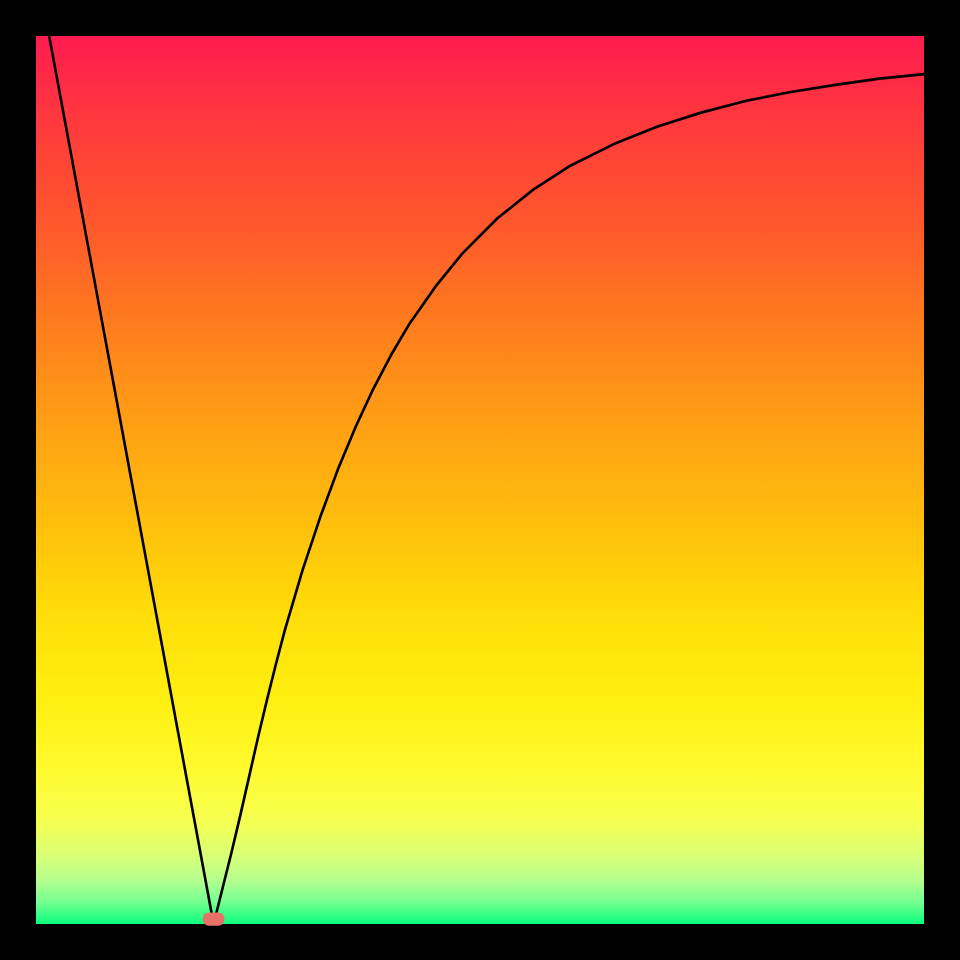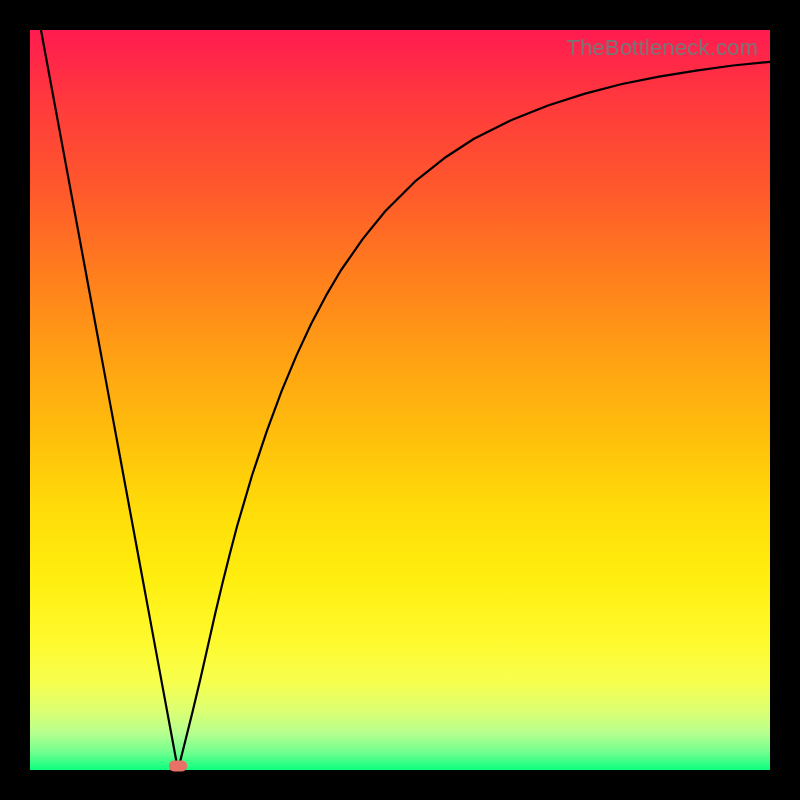--- a/index.html
+++ b/index.html
@@ -75,19 +75,18 @@
     left: 0;
     top: 0;
     transform: translate(-50%, -50%);
   }
 </style>
 </head>
 <body>
 
 <div class="chart-wrap">
   <div class="plot-area">
-    <div class="watermark">TheBottleneck.com</div>
     <svg class="curve" viewBox="0 0 740 740" preserveAspectRatio="none">
       <path id="curve-path" d="M0.00 -59.20 L7.40 -19.24 L14.80 20.72 L22.20 60.68 L29.60 100.64 L37.00 140.60 L44.40 180.56 L51.80 220.52 L59.20 260.48 L66.60 300.44 L74.00 340.40 L81.40 380.36 L88.80 420.32 L96.20 460.28 L103.60 500.24 L111.00 540.20 L118.40 580.16 L125.80 620.12 L133.20 660.08 L140.60 700.04 L148.00 740.00 L155.40 710.40 L162.80 680.80 L170.20 649.72 L177.60 617.16 L185.00 584.60 L192.40 553.52 L199.80 523.92 L207.20 495.80 L222.00 445.48 L236.80 401.08 L251.60 361.12 L266.40 325.60 L281.20 293.78 L296.00 265.66 L310.80 240.50 L333.00 208.68 L355.20 181.30 L384.80 151.70 L414.40 128.02 L444.00 108.78 L481.00 90.28 L518.00 75.48 L555.00 63.64 L592.00 54.02 L629.00 46.62 L666.00 40.70 L703.00 35.52 L740.00 31.82"></path>
     </svg>
     <div id="min-marker" class="min-marker" style="left: 148px; top: 736px;"></div>
   </div>
 </div>
 
 </body></html>

